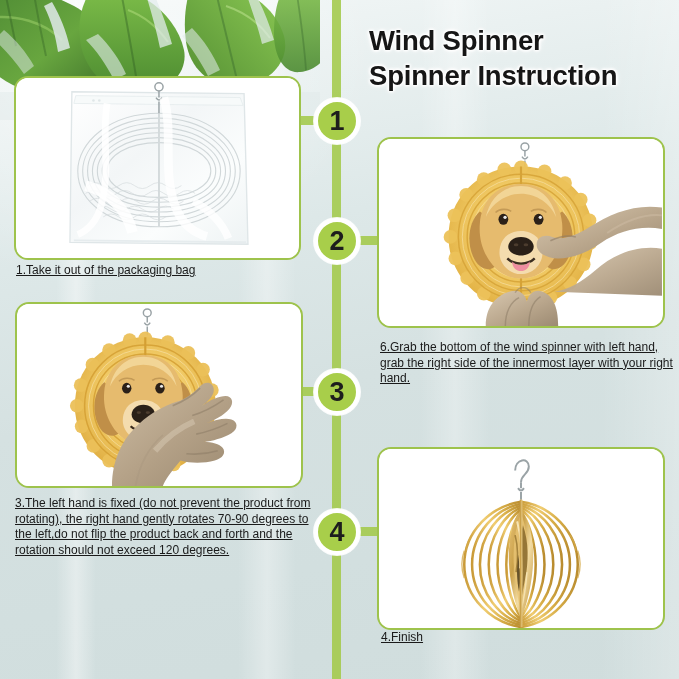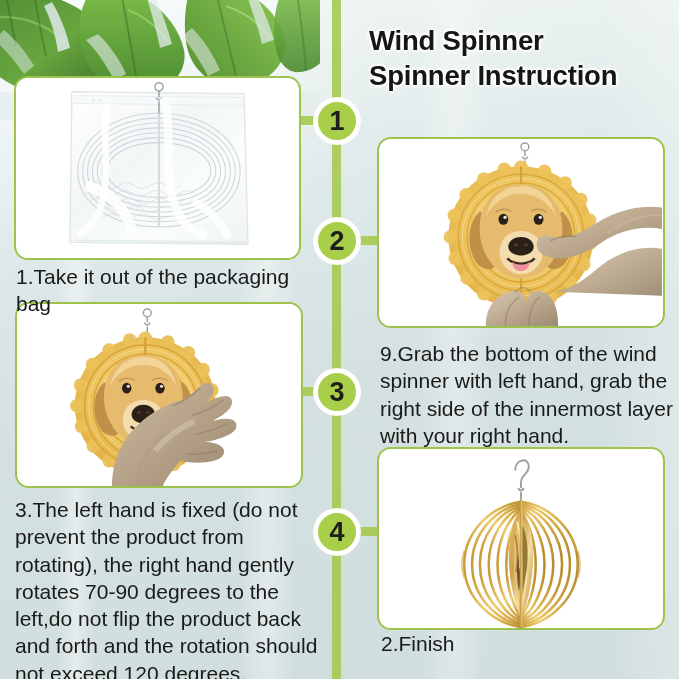--- a/index.html
+++ b/index.html
@@ -129,23 +129,24 @@
   .panel.p1 { left: 14px;  top: 76px;  width: 287px; height: 184px; }
   .panel.p2 { left: 377px; top: 137px; width: 288px; height: 191px; }
   .panel.p3 { left: 15px;  top: 302px; width: 288px; height: 186px; }
   .panel.p4 { left: 377px; top: 447px; width: 288px; height: 183px; }
   .panel svg { display: block; width: 100%; height: 100%; }
 
   
   .caption {
     position: absolute;
     color: #1a1a1a;
-    font-size: 21px;
+    font-size: 12px;
     line-height: 1.30;
     z-index: 5;
+    text-decoration: underline;
   }
   .cap1 { left: 16px;  top: 263px; width: 300px; }
   .cap2 { left: 380px; top: 340px; width: 296px; }
   .cap3 { left: 15px;  top: 496px; width: 310px; }
   .cap4 { left: 381px; top: 630px; width: 200px; }
 </style>
 </head>
 <body>
 
 <div id="page">
@@ -575,17 +576,17 @@
       <line x1="144.9" y1="52" x2="144.9" y2="182" stroke="#f3dca2" stroke-width="0.9" opacity=".8"></line>
     </svg>
   </div>
 
   <div class="badge n1">1</div>
   <div class="badge n2">2</div>
   <div class="badge n3">3</div>
   <div class="badge n4">4</div>
 
   <div class="caption cap1">1.Take it out of the packaging bag</div>
-  <div class="caption cap2">9.Grab the bottom of the wind spinner with left hand,  grab the right side of the innermost layer with your right hand.</div>
+  <div class="caption cap2">6.Grab the bottom of the wind spinner with left hand,  grab the right side of the innermost layer with your right hand.</div>
   <div class="caption cap3">3.The left hand is fixed (do not prevent the product from rotating), the right hand gently rotates 70-90 degrees to the left,do not flip the product back and forth and the rotation should not exceed 120 degrees.</div>
-  <div class="caption cap4">2.Finish</div>
+  <div class="caption cap4">4.Finish</div>
 
 </div>
 
 </body></html>

